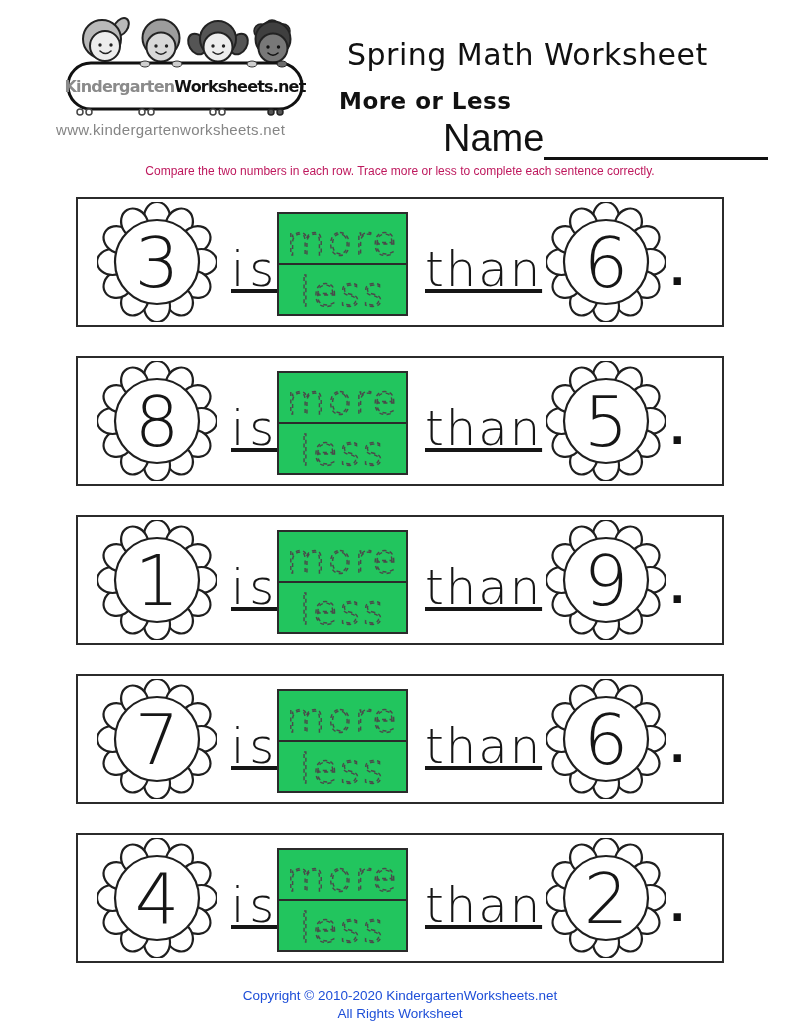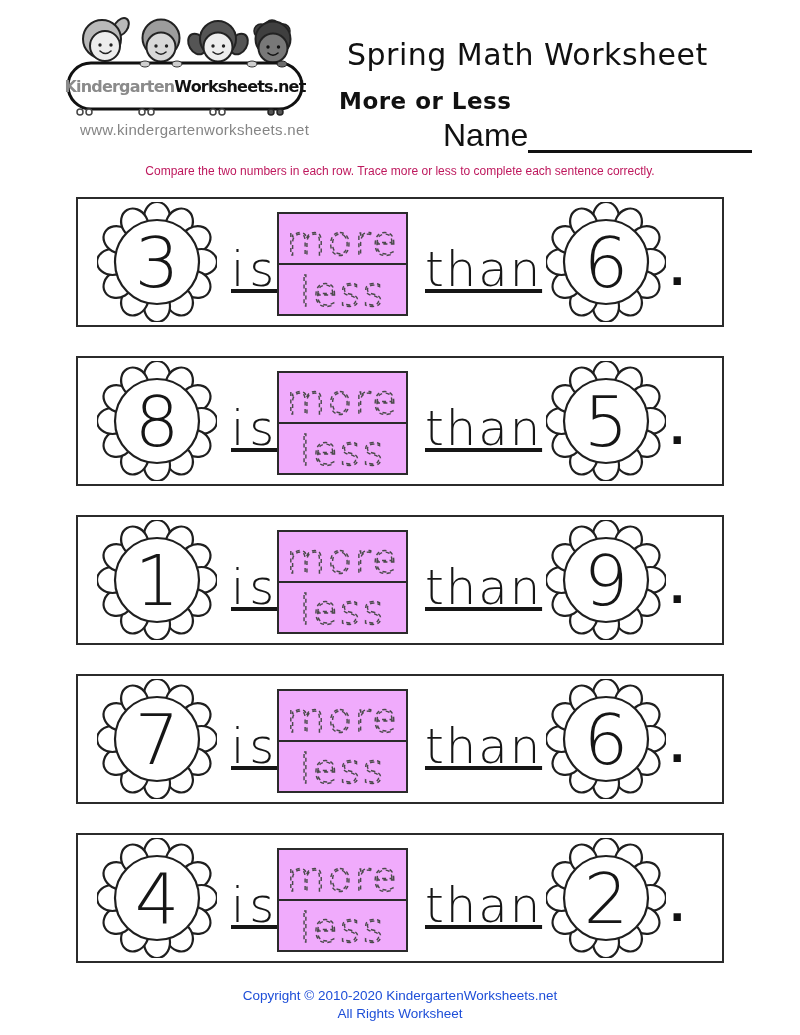--- a/index.html
+++ b/index.html
@@ -4,28 +4,28 @@
 <style>
   html,body{margin:0;padding:0;background:#fff;}
   .page{position:relative;width:800px;height:1035px;background:#fff;overflow:hidden;
         font-family:"Liberation Sans",sans-serif;color:#111;}
 
   
   .logo-svg{position:absolute;left:64px;top:16px;width:242px;height:102px;}
   .logo-text{font-family:"DejaVu Sans",sans-serif;font-size:16px;font-weight:700;letter-spacing:-0.8px;}
   .logo-gray{fill:#8b8b8b;}
   .logo-black{fill:#121212;}
-  .site-url{position:absolute;left:80px;top:121px;font-size:15px;color:#858585;letter-spacing:.3px;}
+  .site-url{position:absolute;left:56px;top:121px;font-size:15px;color:#858585;letter-spacing:.3px;}
 
   .title{position:absolute;left:338px;top:28px;margin:9px;font-size:30px;font-weight:500;
          font-family:"DejaVu Sans",sans-serif;letter-spacing:.5px;}
   .subtitle{position:absolute;left:339px;top:76px;font-size:23px;font-weight:700;
             font-family:"DejaVu Sans",sans-serif;letter-spacing:.5px;margin-top:12px;}
   .name-row{position:absolute;left:443px;top:118px;display:flex;align-items:flex-end;}
-  .name-label{font-size:32px;line-height:1.1;text-align:right;}
+  .name-label{font-size:38px;line-height:1.1;text-align:right;}
   .name-line{display:inline-block;width:224px;height:30px;border-bottom:3px solid #111;}
 
   .instructions{position:absolute;left:0;top:164px;width:100%;text-align:center;
                 font-size:12px;color:#be185d;}
 
   
   .rows{position:absolute;left:76px;top:197px;display:flex;flex-direction:column;gap:29px;}
   .row{position:relative;width:648px;height:130px;border:2.5px solid #2b2b2b;
        box-sizing:border-box;background:#fff;}
 
@@ -39,21 +39,21 @@
               padding-top:2px;}
 
   .word{position:absolute;top:46px;font-family:"DejaVu Sans",sans-serif;font-weight:200;
         font-size:48px;line-height:1;color:#161616;text-decoration:underline;}
   .word.is{left:153px;letter-spacing:5px;}
   .word.than{left:347px;letter-spacing:2px;}
   .period{position:absolute;left:592px;top:42px;font-size:52px;font-weight:700;color:#111;line-height:1;}
 
   .trace-box{position:absolute;left:199px;top:13px;width:131px;height:104px;
              border:2.5px solid #2b2b2b;box-sizing:border-box;display:flex;flex-direction:column;
-             background:#f0abfc;}
+             background:#22c55e;}
   .trace-cell{flex:1;position:relative;}
   .trace-cell.top{border-bottom:2.5px solid #2b2b2b;}
   .trace-cell svg{position:absolute;inset:0;width:100%;height:100%;}
   .trace-text{font-family:"DejaVu Sans",sans-serif;font-weight:300;font-size:40px;
               fill:none;stroke:#4a4a4a;stroke-width:1.4;stroke-dasharray:4 3.4;letter-spacing:2px;}
 
   
   .footer{position:absolute;left:0;top:987px;width:100%;text-align:center;font-size:13.5px;
           color:#1d4ed8;line-height:1.35;}
 </style>

